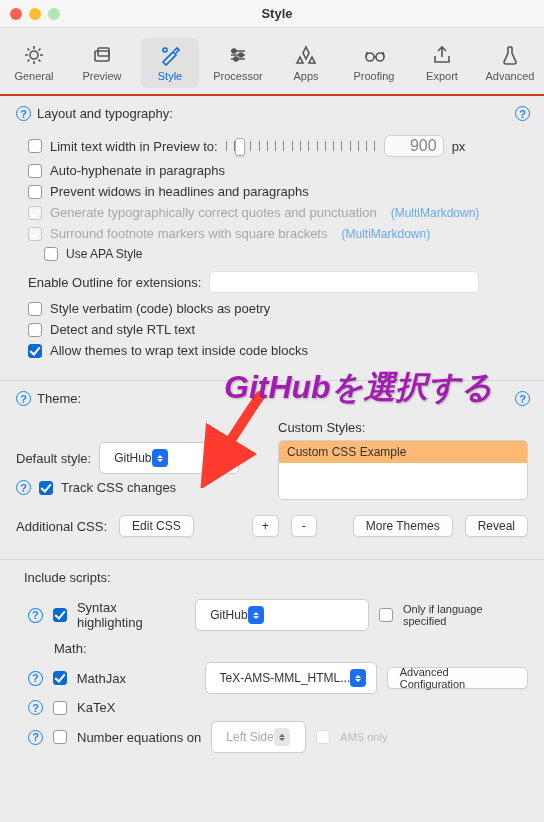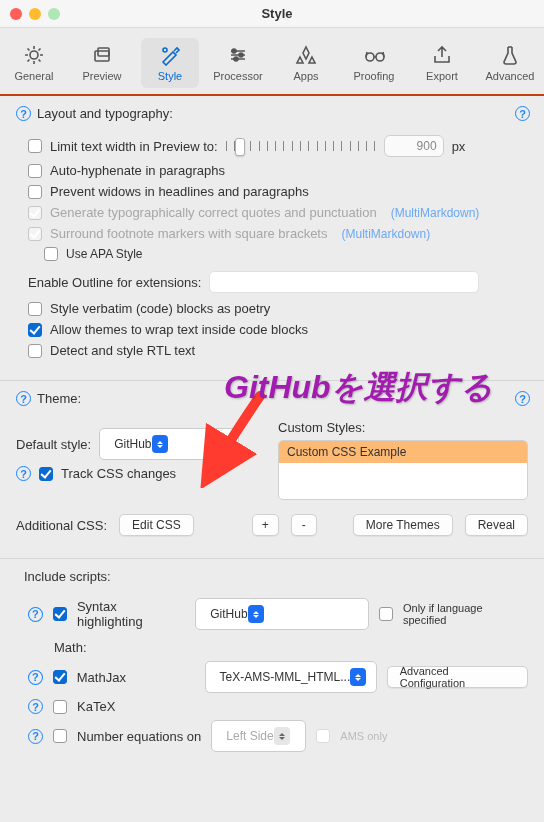--- a/index.html
+++ b/index.html
@@ -34,21 +34,21 @@
   .chk { width: 14px; height: 14px; border: 1px solid #9a9a9a; border-radius: 3px; background: #fff; flex-shrink: 0; position: relative; }
   .chk.checked { background: #0a6ad4; border-color: #0a6ad4; }
   .chk.checked::after { content: ""; position: absolute; left: 3px; top: 0px; width: 4px; height: 8px; border: solid #fff; border-width: 0 2px 2px 0; transform: rotate(40deg); }
   .multi { color: #6aa9f4; font-size: 12px; margin-left: 6px; }
 
   .slider { width: 150px; height: 16px; position: relative; }
   .ticks { position: absolute; inset: 0; display: flex; justify-content: space-between; }
   .ticks i { width: 1px; height: 10px; background: #888; margin-top: 3px; }
   .thumb { position: absolute; left: 6%; top: 0; width: 10px; height: 18px; background: #fff; border: 1px solid #b0b0b0; border-radius: 3px; box-shadow: 0 1px 2px rgba(0,0,0,.15); }
 
-  .numfield { width: 60px; height: 22px; border: 1px solid #cfcfcf; border-radius: 6px; background: #fafafa; text-align: right; padding: 0 6px; font-size: 12px; color: #888; }
+  .numfield { width: 60px; height: 22px; border: 1px solid #cfcfcf; border-radius: 6px; background: #fafafa; text-align: right; padding: 0 6px; font-size: 16px; color: #888; }
   .textfield { height: 22px; border: 1px solid #e1e1e1; border-radius: 5px; background: #fff; }
   .wide270 { width: 270px; }
 
   .select { height: 32px; border: 1px solid #ccc; border-radius: 5px; background: #fff; display: flex; align-items: center; justify-content: flex-start; padding: 0 4px 0 14px; font-size: 12px; position: relative; }
   .select .caret { width: 16px; height: 18px; background: #1b6ef3; border-radius: 4px; display: flex; flex-direction: column; align-items: center; justify-content: center; gap: 1px; }
   .caret::before, .caret::after { content: ""; border-left: 3px solid transparent; border-right: 3px solid transparent; }
   .caret::before { border-bottom: 3px solid #fff; } .caret::after { border-top: 3px solid #fff; }
   .select.plain .caret { background: #e6e6e6; }
   .select.plain .caret::before { border-bottom-color: #666; } .select.plain .caret::after { border-top-color: #666; }
 
@@ -203,39 +203,39 @@
   <div class="row" style="margin-top:10px;">
     <span>Enable Outline for extensions:</span>
     <div class="textfield wide270"></div>
   </div>
 
   <div class="row" style="margin-top:8px;">
       <span class="chk"></span>
       <span>Style verbatim (code) blocks as poetry</span>
     </div>
   <div class="row">
+      <span class="chk"></span>
+      <span>Detect and style RTL text</span>
+    </div>
+  <div class="row">
       <span class="chk checked"></span>
       <span>Allow themes to wrap text inside code blocks</span>
     </div>
-  <div class="row">
-      <span class="chk"></span>
-      <span>Detect and style RTL text</span>
-    </div>
 </div>
 
 <div class="section">
   <div class="section-head">
     <span class="help">?</span>
     <span>Theme:</span>
   </div>
   <span class="help help-right">?</span>
 
   <div class="grid2" style="margin-top:14px;">
     <div style="flex:1;">
-      <div class="row" style="padding-left:0; margin-top:8px;">
+      <div class="row" style="padding-left:0; margin-top:22px;">
         <span>Default style:</span>
         <div class="select" style="width:140px;">
           <span>GitHub</span>
           <span class="caret"></span>
         </div>
       </div>
       <div class="row" style="padding-left:0;">
         <span class="help">?</span>
         <span class="chk checked"></span>
         <span>Track CSS changes</span>

